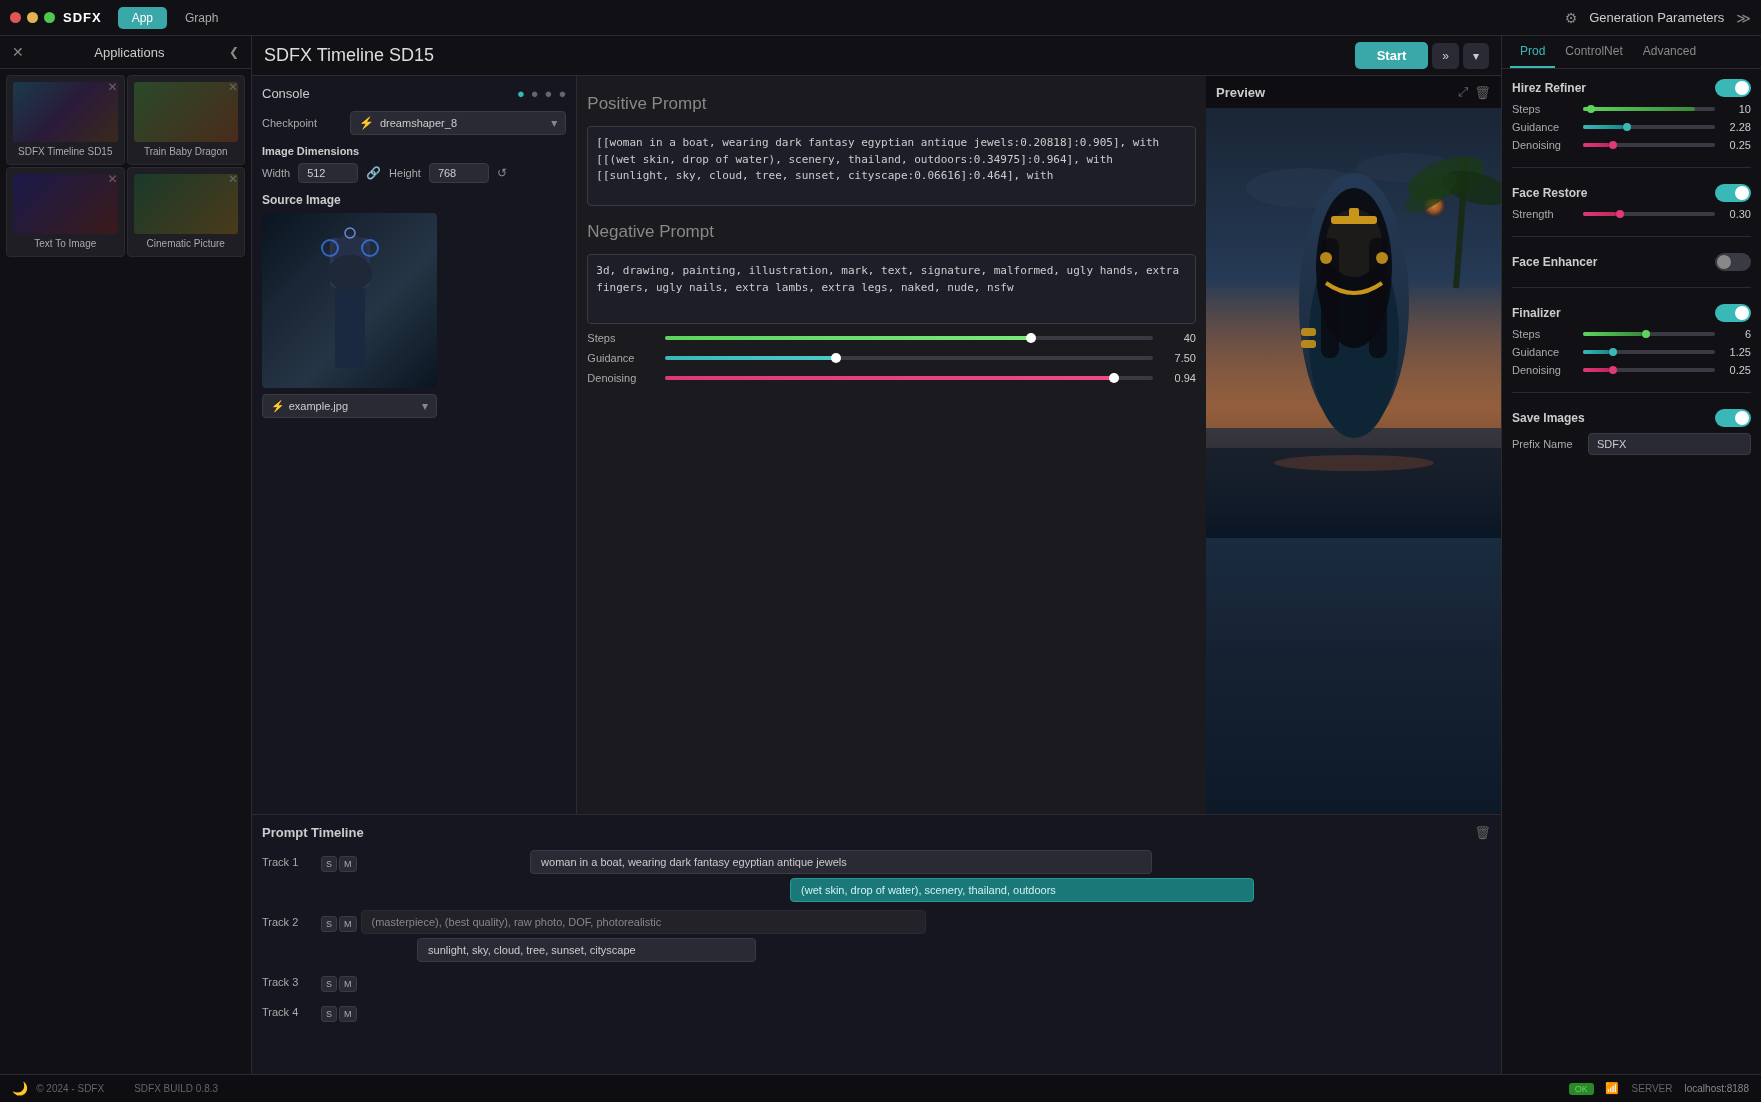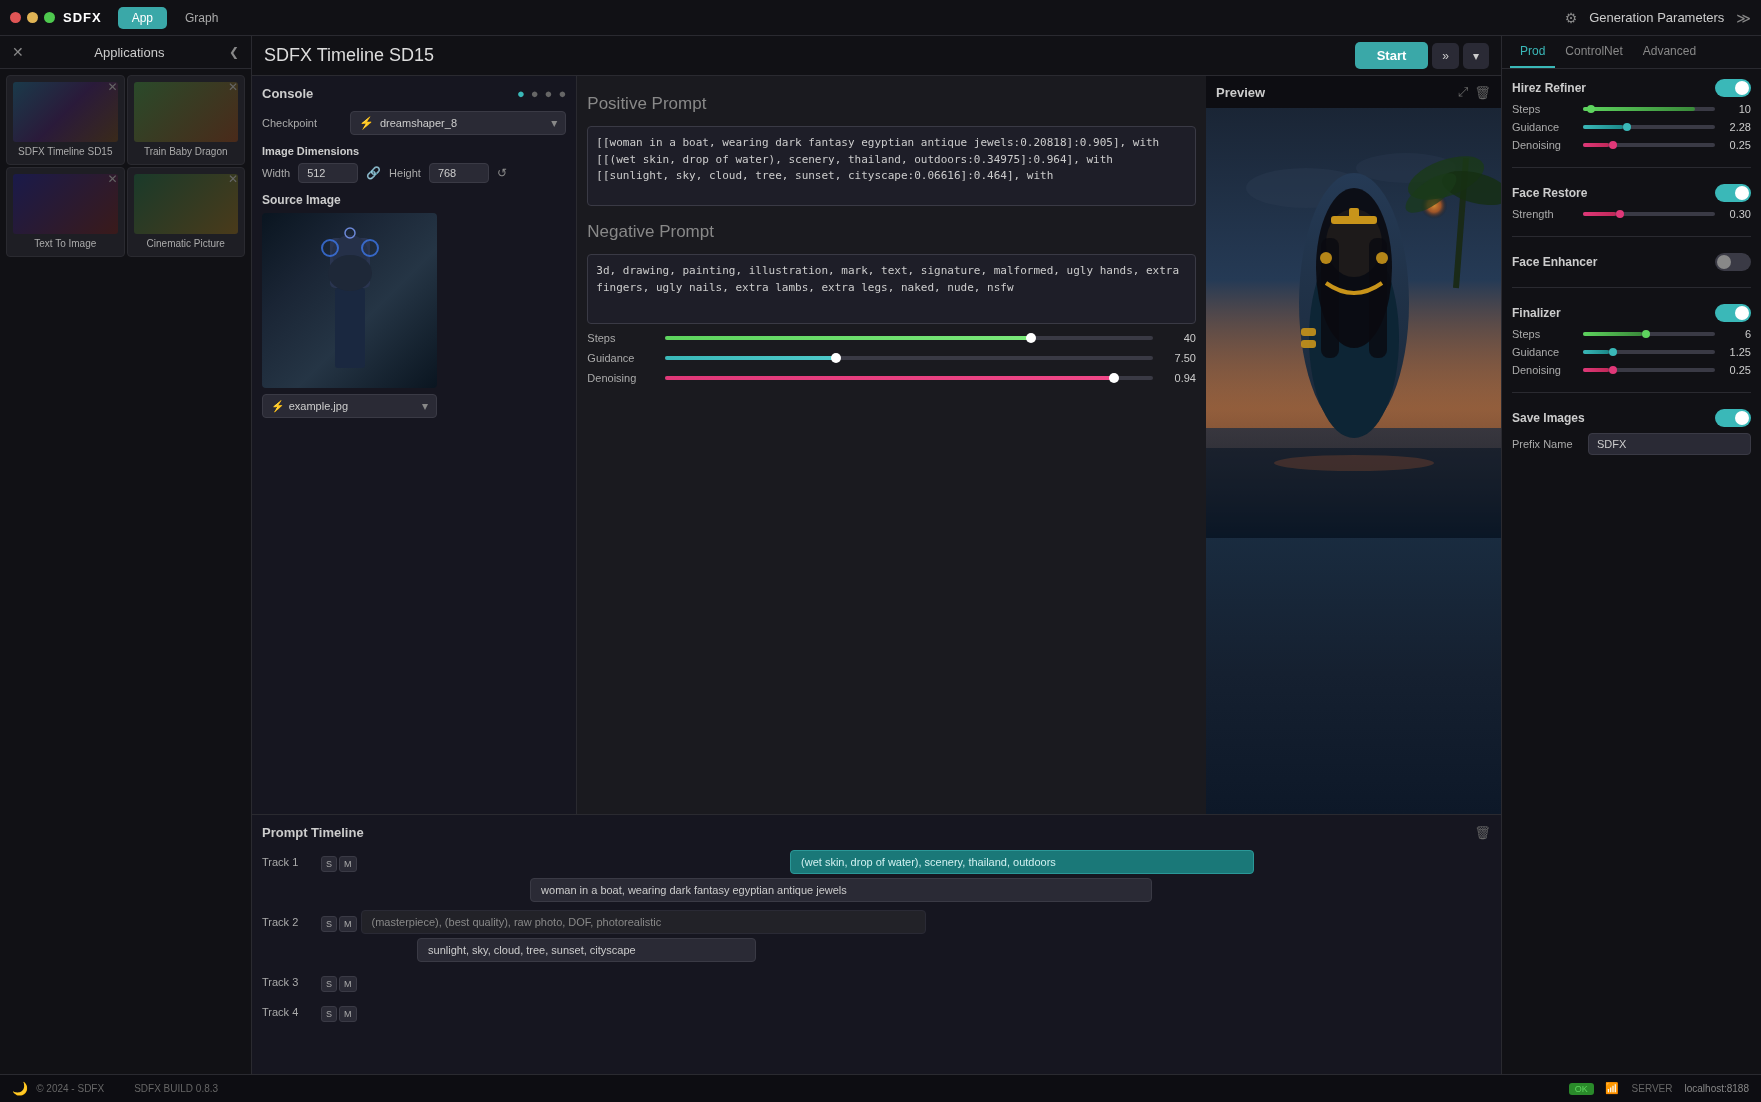--- a/index.html
+++ b/index.html
@@ -250,21 +250,21 @@
     }
     .panel-header {
       display: flex;
       align-items: center;
       justify-content: space-between;
       margin-bottom: 10px;
     }
     .panel-title {
       font-size: 13px;
       color: #ccc;
-      font-weight: 700;
+      font-weight: 400;
     }
     .panel-header-icons {
       display: flex;
       gap: 6px;
       align-items: center;
     }
     .panel-icon-btn {
       background: transparent;
       border: none;
       color: #666;
@@ -1038,25 +1038,25 @@
         <button class="panel-icon-btn">🗑</button>
       </div>
 
       <div class="track-row">
         <span class="track-label">Track 1</span>
         <div class="track-buttons">
           <button class="track-sm-btn">S</button>
           <button class="track-sm-btn">M</button>
         </div>
         <div class="track-content">
+          <div class="track-segment" style="width:55%; margin-left:15%;">
+            <span>woman in a boat, wearing dark fantasy egyptian antique jewels</span>
+          </div>
           <div class="track-segment highlight" style="width:41%; margin-left:38%;">
             <span>(wet skin, drop of water), scenery, thailand, outdoors</span>
-          </div>
-          <div class="track-segment" style="width:55%; margin-left:15%;">
-            <span>woman in a boat, wearing dark fantasy egyptian antique jewels</span>
           </div>
         </div>
       </div>
 
       <div class="track-row">
         <span class="track-label">Track 2</span>
         <div class="track-buttons">
           <button class="track-sm-btn">S</button>
           <button class="track-sm-btn">M</button>
         </div>

